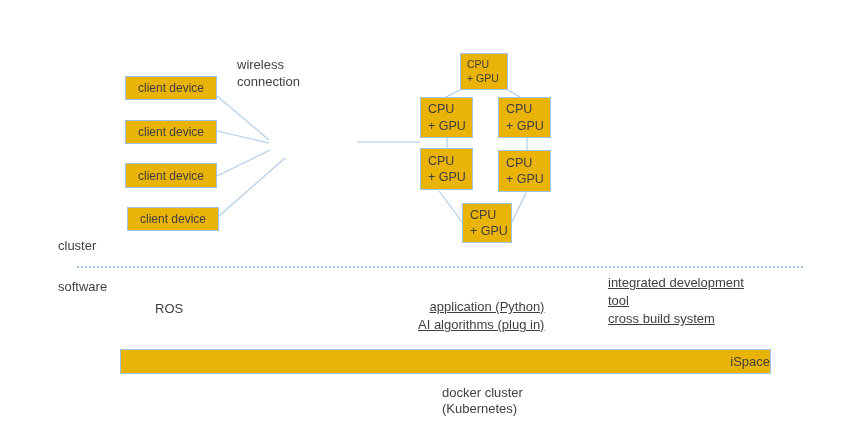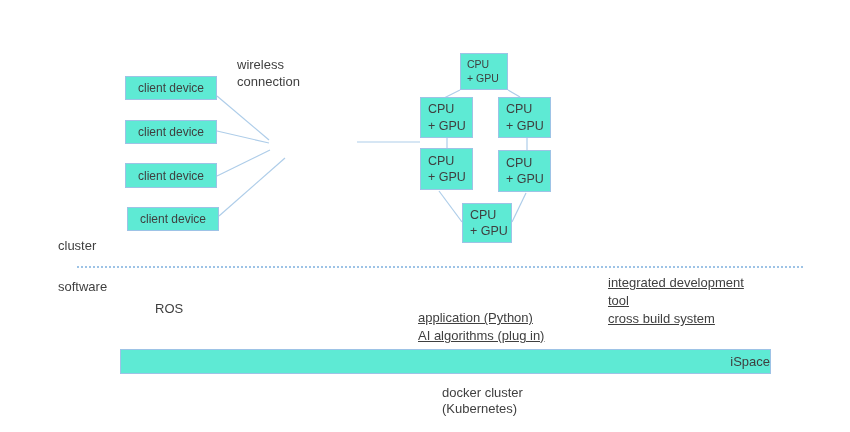--- a/index.html
+++ b/index.html
@@ -3,21 +3,21 @@
 <meta charset="utf-8">
 <style>
   html,body { margin:0; padding:0; background:#fff; }
   .canvas {
     position:relative; width:850px; height:432px; background:#ffffff;
     font-family:"Liberation Sans", sans-serif; color:#3f3f3f; overflow:hidden;
   }
   svg.wires { position:absolute; left:0; top:0; width:850px; height:432px; }
   .box {
     position:absolute; box-sizing:border-box;
-    border:1px solid #9dc3e6; background:#5eead4; color:#3f3f3f;
+    border:1px solid #9dc3e6; background:#eab308; color:#3f3f3f;
     display:flex; align-items:center; justify-content:center;
     font-size:12px; white-space:nowrap;
   }
   .node {
     flex-direction:column; align-items:flex-start; justify-content:center;
     padding-left:7px; font-size:12.5px; line-height:1.3;
   }
   .node.small { font-size:10.5px; padding-left:6px; }
   .lbl { position:absolute; font-size:13px; line-height:17px; white-space:nowrap; color:#3f3f3f; }
   .lbl.multiline { line-height:18px;text-decoration:underline; }
@@ -91,21 +91,21 @@
     <span>CPU</span>
     <span>+ GPU</span>
   </div>
 
   <div class="sep" style="left:77px; top:266px; width:726px;"></div>
 
   <div class="lbl" style="left:58px; top:278px;">software</div>
 
   <div class="lbl" style="left:155px; top:300px;">ROS</div>
 
-  <div class="lbl multiline" style="left:418px; top:309px;">
+  <div class="lbl multiline" style="left:418px; top:298px;text-align:right;">
     <div>application (Python)</div>
     <div>AI algorithms (plug in)</div>
   </div>
 
   <div class="lbl multiline" style="left:608px; top:274px;">
     <div>integrated development</div>
     <div>tool</div>
     <div>cross build system</div>
   </div>
 

